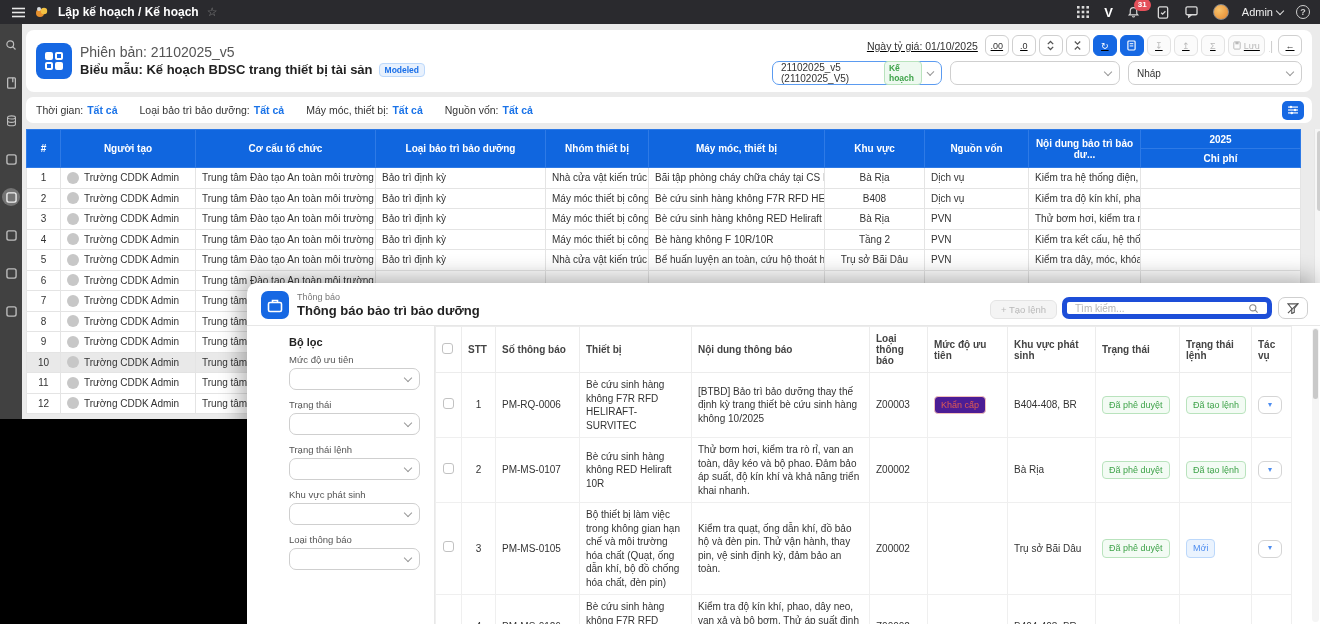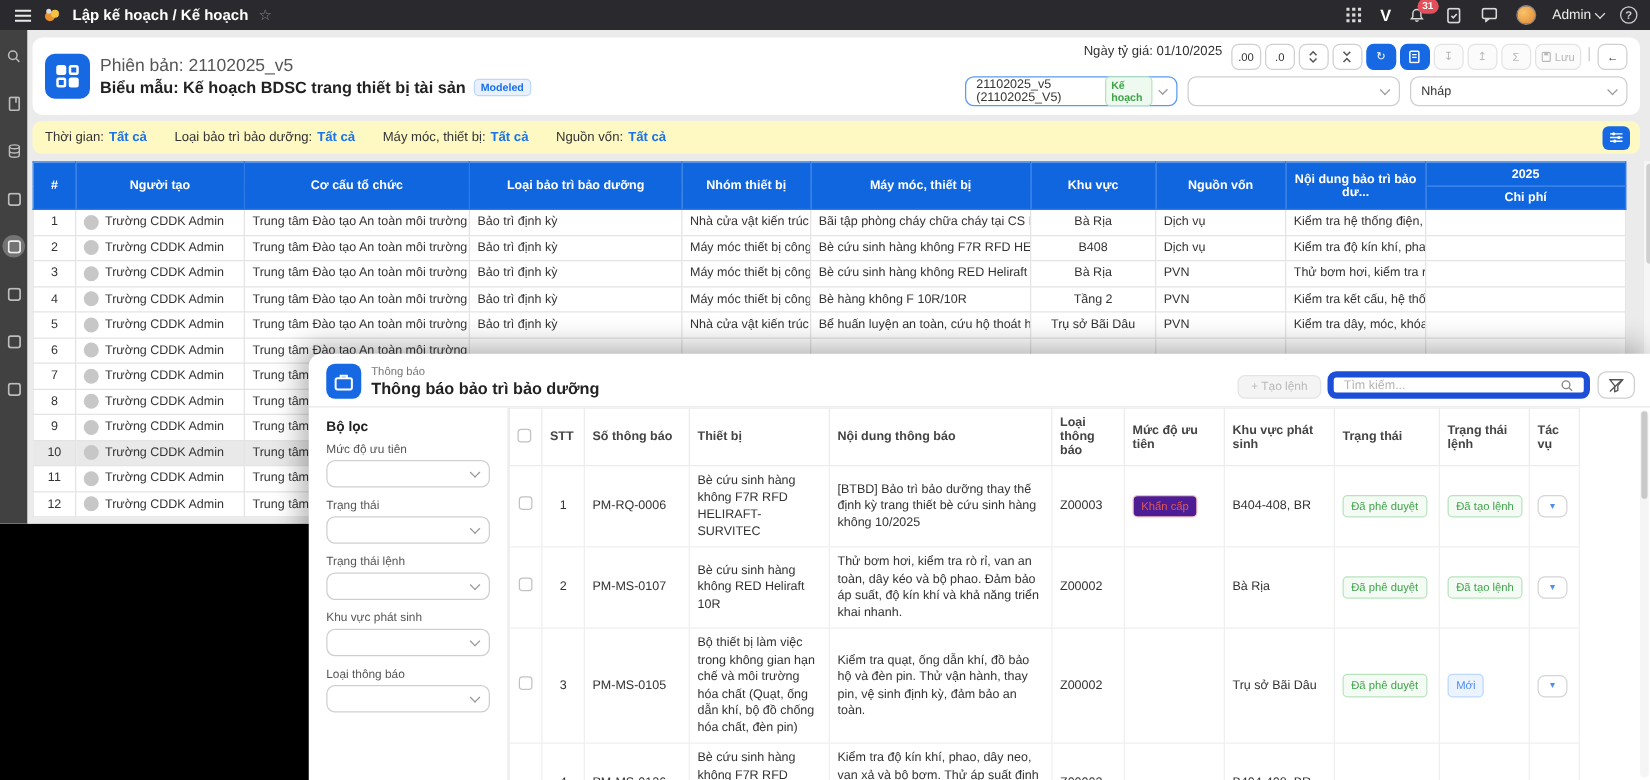--- a/index.html
+++ b/index.html
@@ -32,33 +32,33 @@
   
   .content { position:absolute; left:22px; top:24px; right:0; bottom:0; background:#ebebeb; }
 
   .header-card { margin:6px 8px 0 4px; background:#fff; border-radius:8px; padding:5px 10px 6px 10px; height:62px; display:flex; }
   .hc-left { display:flex; gap:8px; align-items:center; }
   .form-ico { width:36px; height:36px; background:#1668e3; border-radius:8px; display:flex; align-items:center; justify-content:center; flex:0 0 auto; }
   .ver-label { font-size:14px; color:#555; margin-bottom:2px; }
   .form-title { font-size:13px; font-weight:bold; color:#222; display:flex; align-items:center; gap:6px; }
   .modeled { font-size:8.5px; font-weight:bold; color:#1a6fe8; background:#e8f1fd; border:1px solid #bcd8fb; border-radius:4px; padding:1px 5px; }
   .hc-right { margin-left:auto; display:flex; flex-direction:column; gap:5px; align-items:flex-end; }
-  .tool-row { display:flex; align-items:flex-start; gap:3px; }
+  .tool-row { display:flex; align-items:center; gap:3px;text-decoration:underline; }
   .date-lbl { font-size:10.5px; color:#333; margin-right:4px; }
   .tbtn { min-width:24px; height:21px; border:1px solid #d0d0d0; border-radius:6px; background:#fff; font-size:9px; color:#333; display:flex; align-items:center; justify-content:center; padding:0 4px; }
   .tbtn.blue { background:#1668e3; border-color:#1668e3; color:#fff; }
   .tbtn.disabled { color:#b9b9b9; border-color:#e3e3e3; background:#fbfbfb; }
   .tsep { color:#ccc; font-size:12px; margin:0 2px; }
   .sel-row { display:flex; gap:8px; }
   .sel { height:24px; border:1px solid #cfcfcf; border-radius:7px; background:#fff; display:flex; align-items:center; padding:0 8px; font-size:10px; color:#333; gap:6px; }
   .sel .chev { margin-left:auto; }
   .sel.focus { border:1.5px solid #5b9bf0; }
   .kh-badge { font-size:8.5px; color:#3fa34a; background:#eef9f0; border:1px solid #b9e3bd; border-radius:4px; padding:1px 4px; font-weight:bold; }
 
-  .filter-card { margin:5px 8px 0 4px; background:#fef9c3; border-radius:7px; height:26px; display:flex; align-items:center; padding:0 10px; gap:22px; font-size:10.5px; position:relative; }
+  .filter-card { margin:5px 8px 0 4px; background:#ffffff; border-radius:7px; height:26px; display:flex; align-items:center; padding:0 10px; gap:22px; font-size:10.5px; position:relative; }
   .fitem { color:#333; }
   .fitem b { color:#1a73e8; margin-left:4px; font-weight:bold; }
   .fbtn { position:absolute; right:8px; width:22px; height:19px; background:#1668e3; border-radius:5px; display:flex; align-items:center; justify-content:center; }
 
   
   .table-wrap { margin:6px 8px 0 4px; position:relative; }
   table { border-collapse:collapse; table-layout:fixed; background:#fff; }
   .main-table { width:1274px; font-size:10px; color:#333; }
   .main-table th { background:#1066df; color:#fff; font-size:10px; font-weight:bold; border:1px solid #2e7ae6; padding:2px 4px; height:19px; text-align:center; }
   .main-table td { border:1px solid #e4e4e4; padding:2px 6px; height:20.5px; white-space:nowrap; overflow:hidden; }
@@ -81,21 +81,21 @@
   .mh-title { font-size:13px; font-weight:bold; color:#222; }
   .mh-right { margin-left:auto; display:flex; align-items:flex-end; gap:5px; }
   .create-btn { font-size:9.5px; color:#b9b9b9; background:#f4f4f4; border:1px solid #e4e4e4; border-radius:6px; padding:3px 10px; }
   .search-row { display:flex; gap:6px; }
   .search-box { width:210px; height:22px; border:5px solid #1d4ed8; border-radius:7px; display:flex; align-items:center; padding:0 8px; gap:6px; }
   .search-box input { border:none; outline:none; flex:1; font-size:10px; color:#333; font-family:inherit; background:transparent; }
   .search-box input::placeholder { color:#b5b5b5; }
   .filterx-btn { width:30px; height:22px; border:1px solid #cfcfcf; border-radius:7px; background:#fff; display:flex; align-items:center; justify-content:center; }
 
   .modal-body { flex:1; display:flex; overflow:hidden; }
-  .filter-panel { width:160px; border-right:1px solid #e8e8e8; padding:10px 14px; flex:0 0 auto; }
+  .filter-panel { width:160px; border-right:1px solid #e8e8e8; padding:10px 14px; flex:0 0 auto;margin-left:28px; }
   .fp-title { font-size:11px; font-weight:bold; color:#222; margin-bottom:6px; }
   .fp-field { margin-bottom:9px; }
   .fp-label { font-size:9.5px; color:#555; margin-bottom:3px; }
   .fp-select { height:22px; border:1px solid #cfcfcf; border-radius:7px; display:flex; align-items:center; justify-content:flex-end; padding:0 8px; }
 
   .modal-table-wrap { flex:1; overflow:hidden; position:relative; }
   .modal-table { width:856px; font-size:10px; color:#333; }
   .modal-table th { font-size:10px; color:#444; font-weight:bold; text-align:left; padding:6px 6px; border:1px solid #ececec; background:#fff; }
   .modal-table td { border:1px solid #efefef; padding:5px 6px; vertical-align:middle; line-height:1.35; }
   .cbx { width:11px; height:11px; border:1.5px solid #c2c2c2; border-radius:3px; background:#fff; display:inline-block; }

